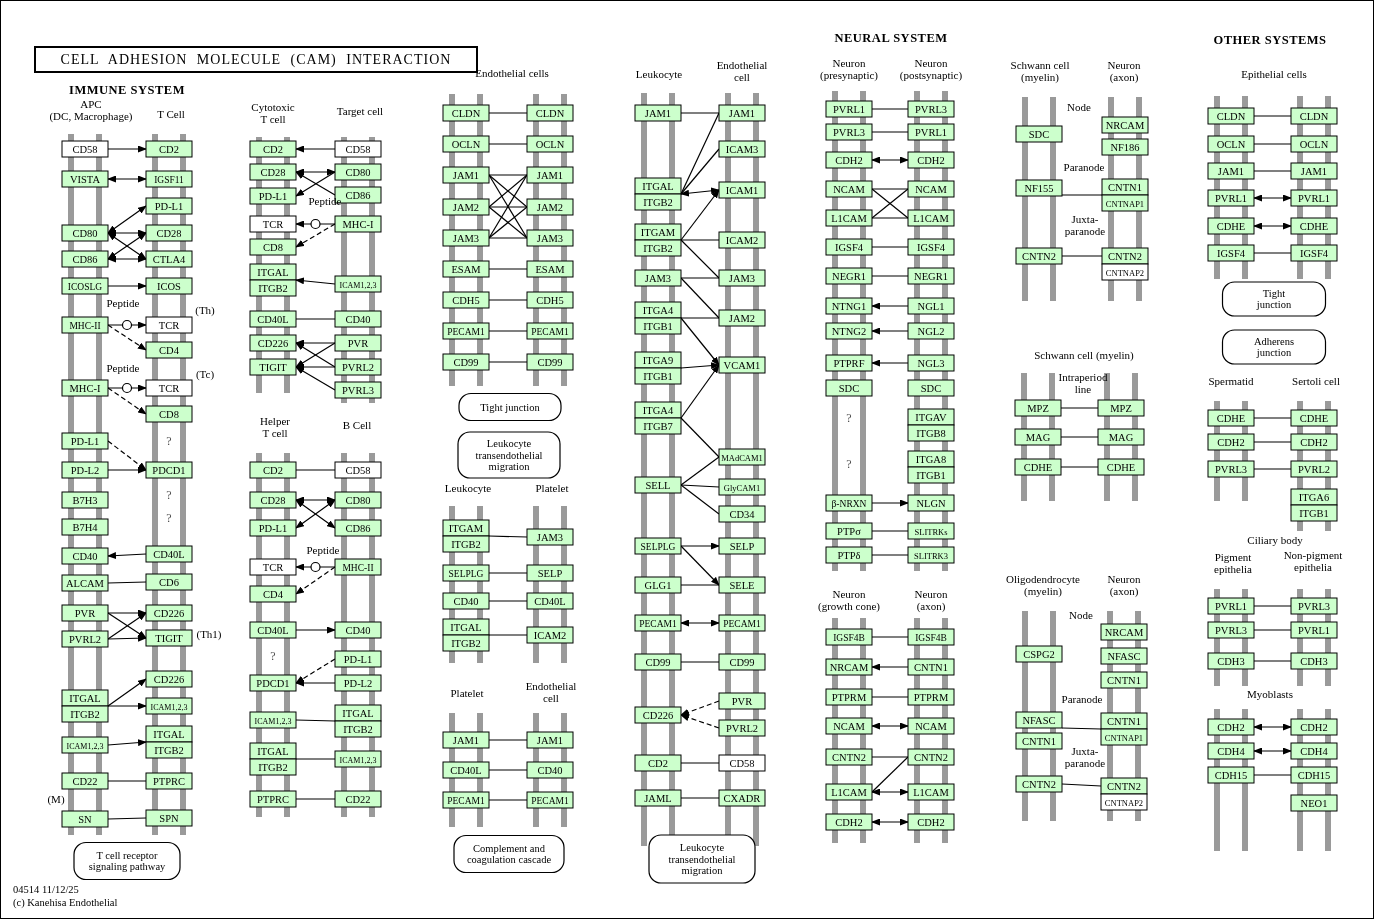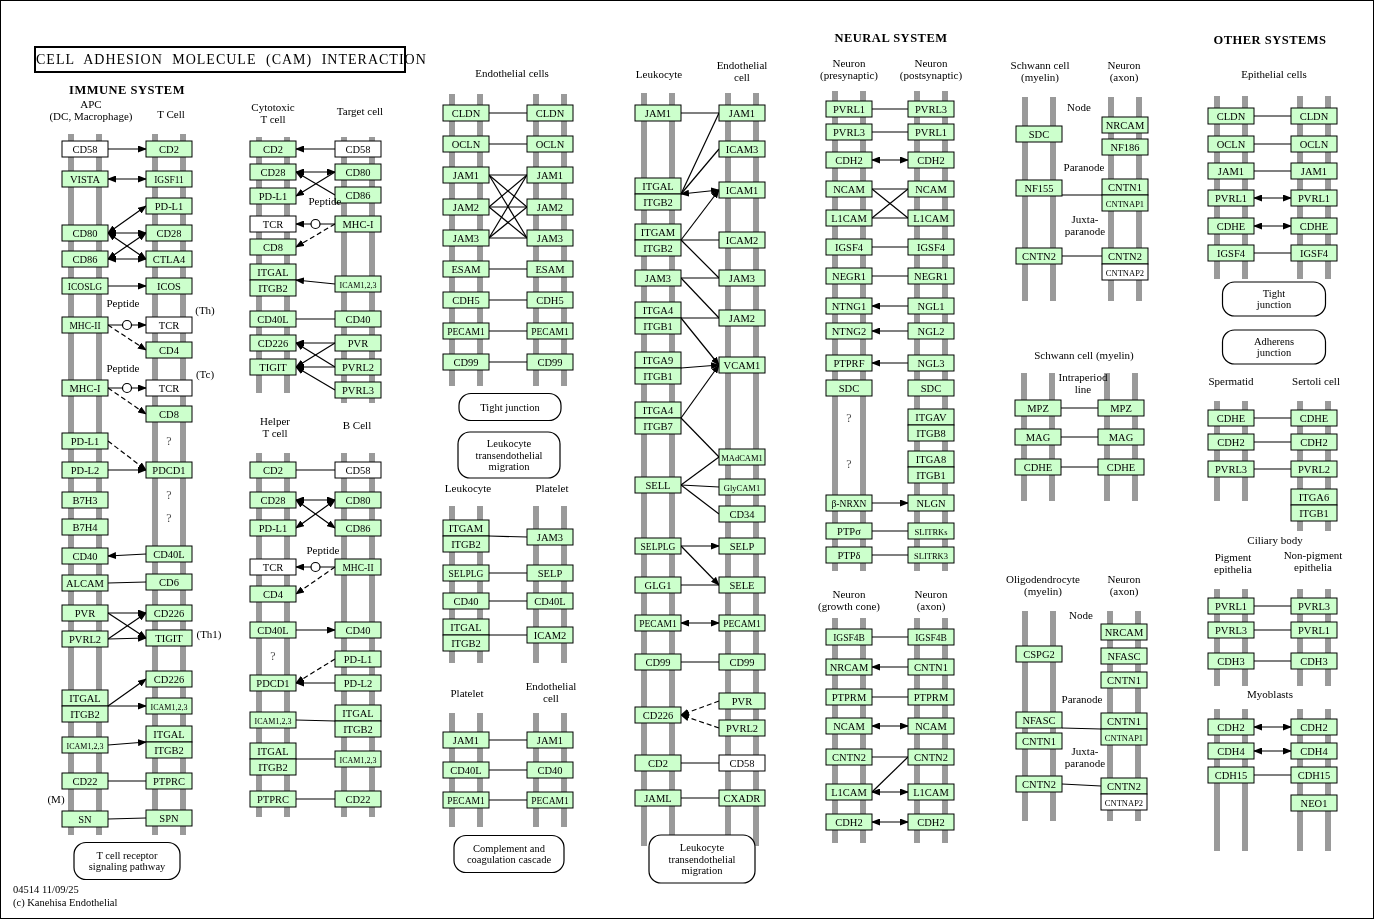--- a/index.html
+++ b/index.html
@@ -1,19 +1,19 @@
 <!DOCTYPE html>
 <html><head>
 <meta charset="utf-8">
 <style>
   html,body{margin:0;padding:0;background:#fff;}
   #wrap{position:relative;width:1374px;height:919px;background:#fff;border:1px solid #000;box-sizing:border-box;overflow:hidden;
         font-family:"Liberation Serif","DejaVu Serif",serif;}
   svg{position:absolute;left:0;top:0;}
-  .title-box{position:absolute;left:33px;top:45px;width:372px;height:27px;box-sizing:border-box;
+  .title-box{position:absolute;left:33px;top:45px;width:444px;height:27px;box-sizing:border-box;
      border:2px solid #000;background:#fff;text-align:center;line-height:23px;font-size:14px;
      letter-spacing:1px;word-spacing:5px;white-space:nowrap;}
   .footer{position:absolute;left:12px;top:883px;font-size:10.5px;line-height:12.5px;color:#000;}
 </style>
 </head>
 <body>
 
 <div id="wrap">
   <svg id="dsvg" width="1374" height="919" viewBox="0 0 1374 919">
       <defs>
@@ -1381,16 +1381,16 @@
         <text x="1273" y="307.25" text-anchor="middle" font-size="10.5" fill="#000000" font-family="&quot;Liberation Serif&quot;,&quot;DejaVu Serif&quot;,serif">junction</text>
       </g>
       <g>
         <rect x="1221.5" y="329" width="103" height="34" rx="12" ry="12" fill="#ffffff" stroke="#000000" stroke-width="1.2"></rect>
         <text x="1273" y="343.75" text-anchor="middle" font-size="10.5" fill="#000000" font-family="&quot;Liberation Serif&quot;,&quot;DejaVu Serif&quot;,serif">Adherens</text>
         <text x="1273" y="355.25" text-anchor="middle" font-size="10.5" fill="#000000" font-family="&quot;Liberation Serif&quot;,&quot;DejaVu Serif&quot;,serif">junction</text>
       </g>
     </svg>
   <div class="title-box">CELL ADHESION MOLECULE (CAM) INTERACTION</div>
   <div class="footer">
-    <div>04514 11/09/25</div>
+    <div>04514 11/12/25</div>
     <div>(c) Kanehisa Endothelial</div>
   </div>
 </div>
 
 </body></html>

